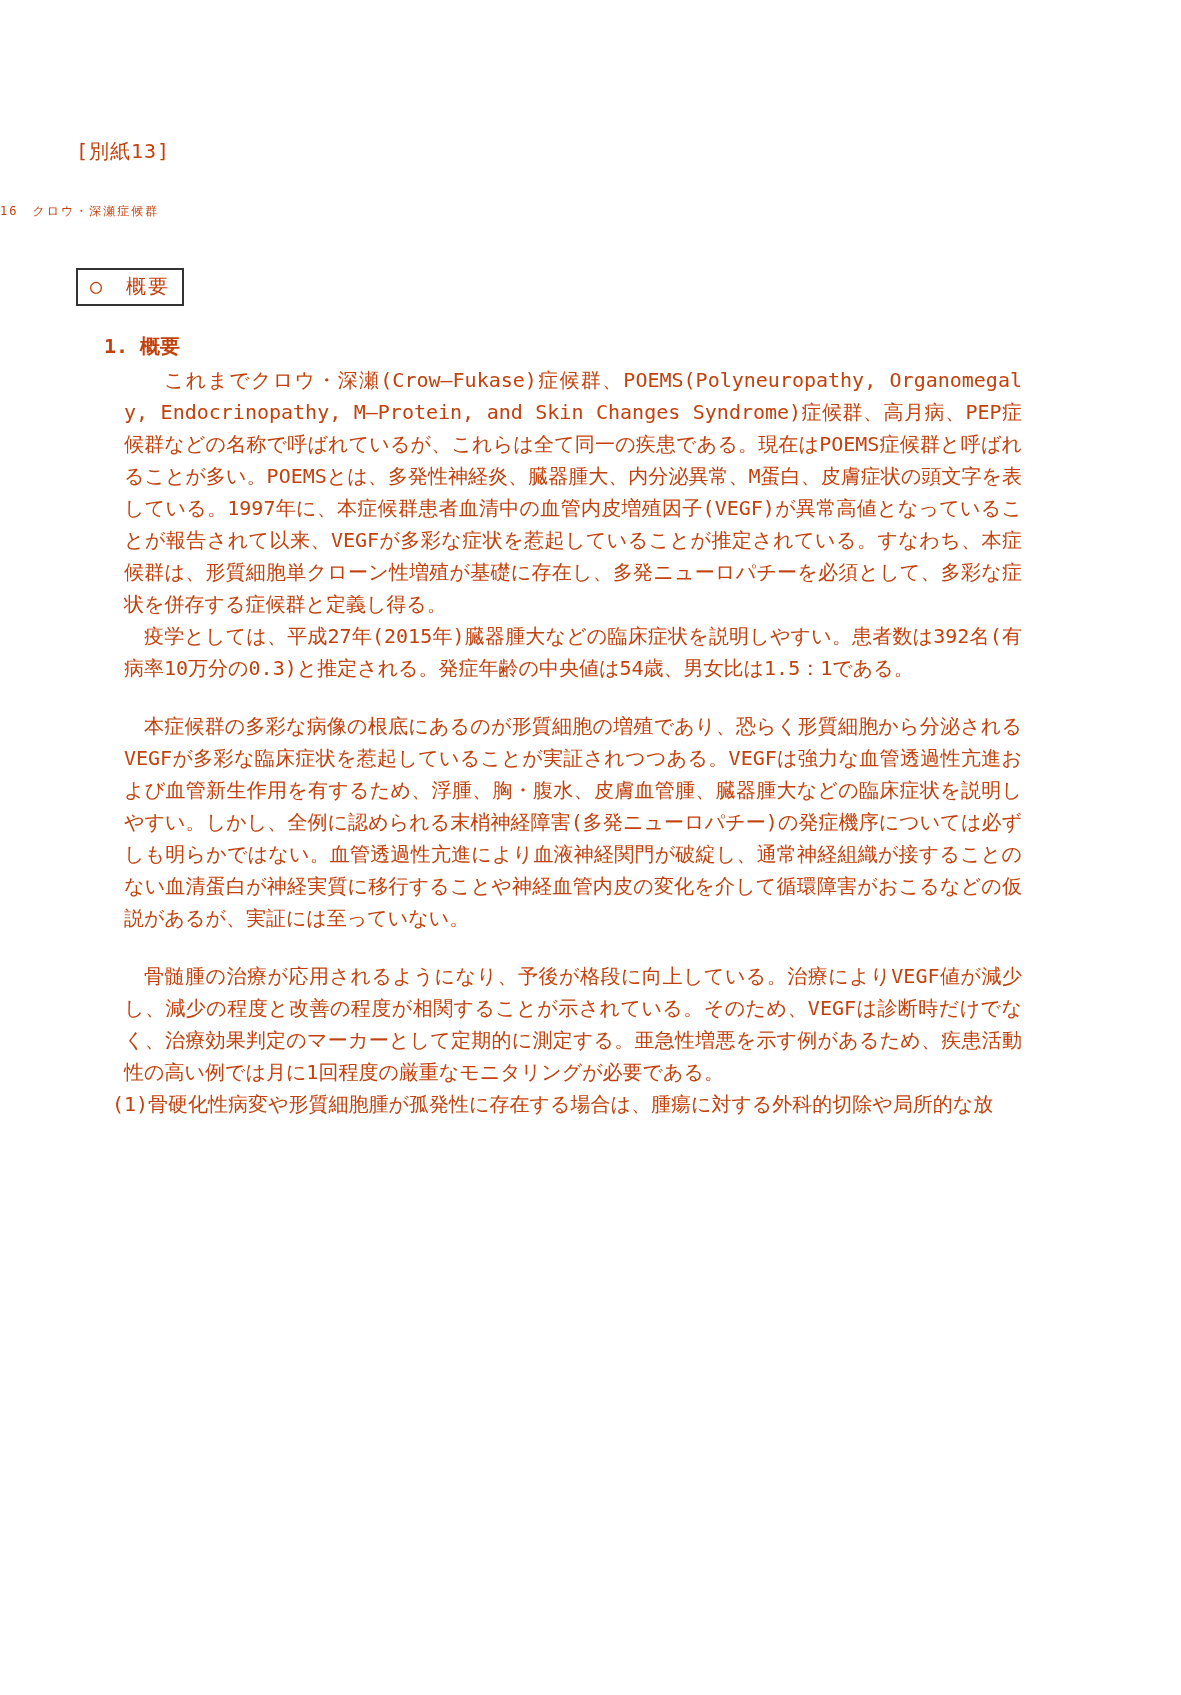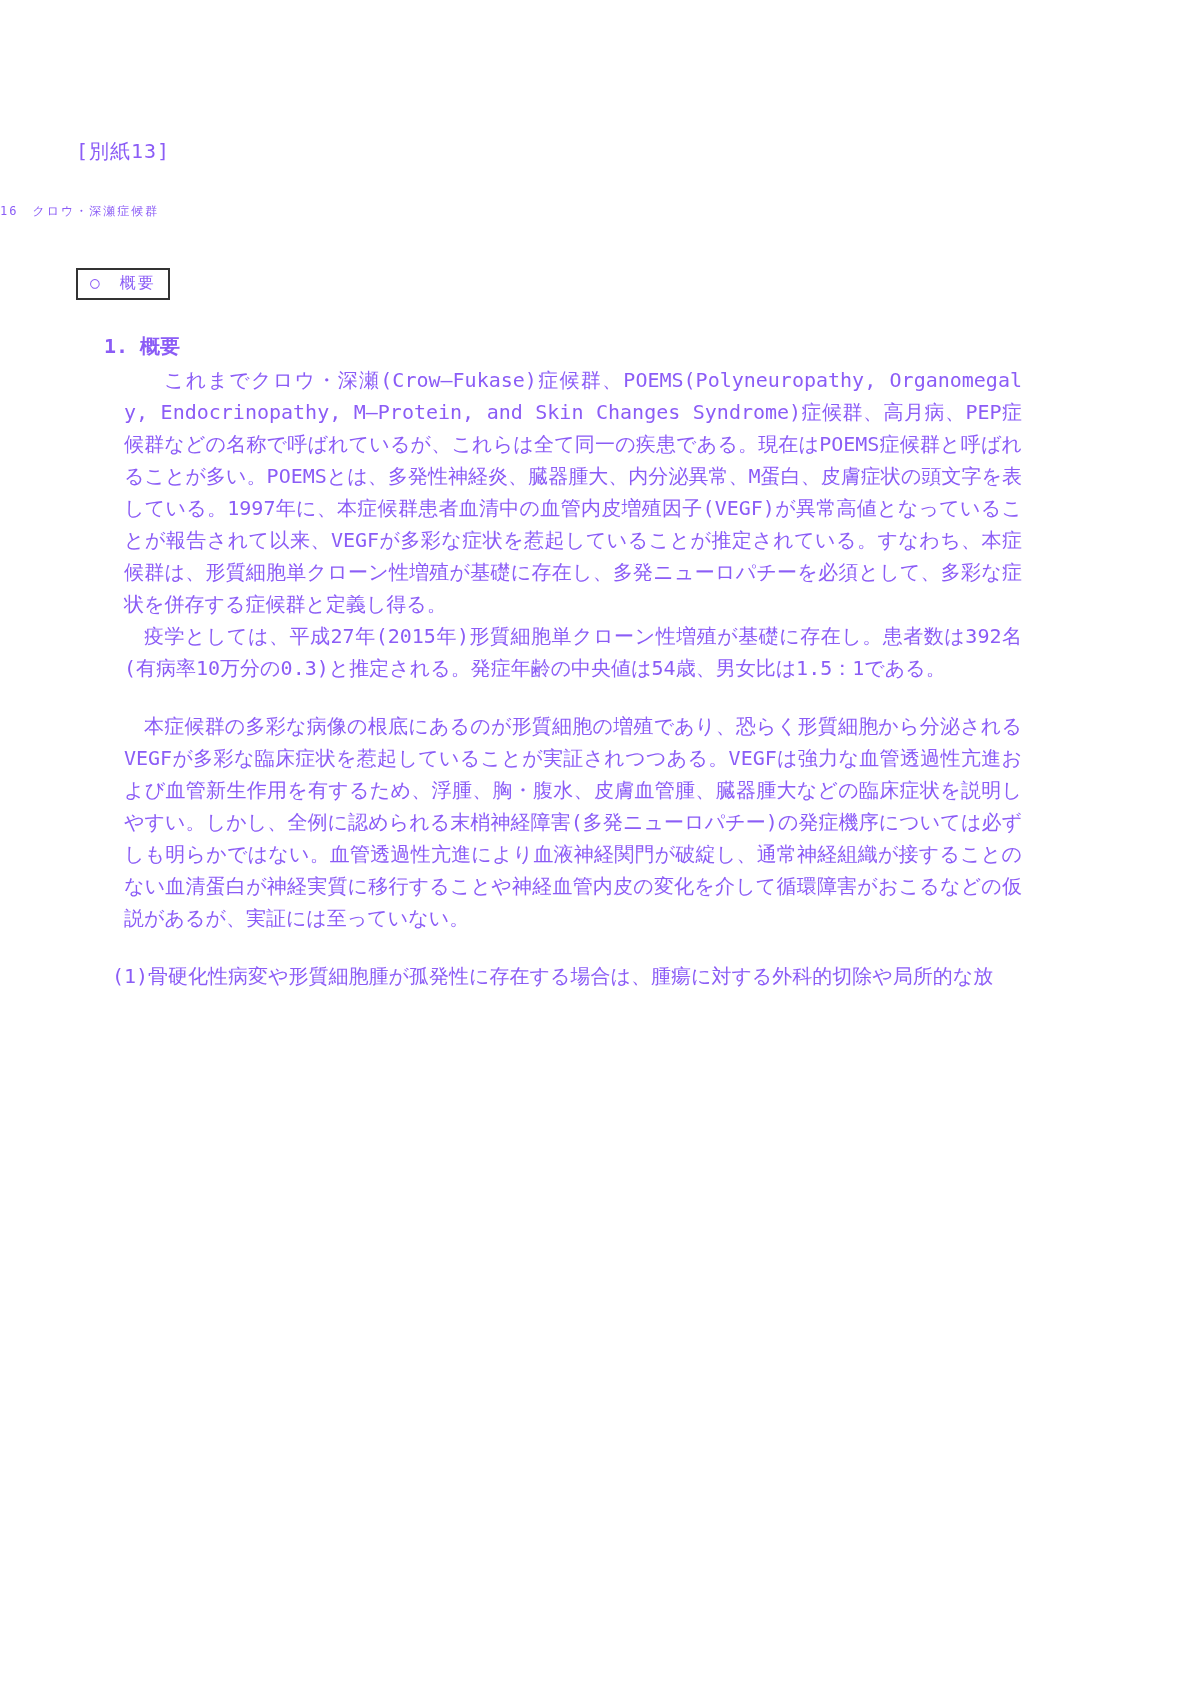--- a/index.html
+++ b/index.html
@@ -8,21 +8,21 @@
     background: #e8e8e8;
   }
   .page {
     position: relative;
     width: 1181px;
     height: 1695px;
     margin: 0 auto;
     background: #ffffff;
     overflow: hidden;
     font-family: "DejaVu Sans Mono", "Liberation Mono", monospace;
-    color: #8b5cf6;
+    color: #c2410c;
   }
   .attachment-label {
     position: absolute;
     top: 138px;
     left: 76px;
     font-size: 20px;
     letter-spacing: 1px;
   }
   .doc-title {
     position: absolute;
@@ -31,21 +31,21 @@
     width: 100%;
     font-size: 12px;
     letter-spacing: 2px;
   }
   .overview-box {
     position: absolute;
     top: 268px;
     left: 76px;
     border: 2px solid #333333;
     padding: 3px 12px 4px 12px;
-    font-size: 16px;
+    font-size: 20px;
     letter-spacing: 2px;
   }
   .content {
     position: absolute;
     top: 330px;
     left: 104px;
     width: 918px;
     font-size: 20px;
     line-height: 32px;
   }
@@ -82,26 +82,27 @@
 
   <div class="doc-title">16　クロウ・深瀬症候群</div>
 
   <div class="overview-box">○　概要</div>
 
   <div class="content">
 
     <section class="sec">
       <div class="sec-heading">1. 概要</div>
       <p class="para first-indent">これまでクロウ・深瀬(Crow―Fukase)症候群、POEMS(Polyneuropathy, Organomegaly, Endocrinopathy, M―Protein, and Skin Changes Syndrome)症候群、高月病、PEP症候群などの名称で呼ばれているが、これらは全て同一の疾患である。現在はPOEMS症候群と呼ばれることが多い。POEMSとは、多発性神経炎、臓器腫大、内分泌異常、M蛋白、皮膚症状の頭文字を表している。1997年に、本症候群患者血清中の血管内皮増殖因子(VEGF)が異常高値となっていることが報告されて以来、VEGFが多彩な症状を惹起していることが推定されている。すなわち、本症候群は、形質細胞単クローン性増殖が基礎に存在し、多発ニューロパチーを必須として、多彩な症状を併存する症候群と定義し得る。</p>
-      <p class="para">疫学としては、平成27年(2015年)形質細胞単クローン性増殖が基礎に存在し。患者数は392名(有病率10万分の0.3)と推定される。発症年齢の中央値は54歳、男女比は1.5：1である。</p>
+      <p class="para">疫学としては、平成27年(2015年)臓器腫大などの臨床症状を説明しやすい。患者数は392名(有病率10万分の0.3)と推定される。発症年齢の中央値は54歳、男女比は1.5：1である。</p>
     </section>
 
     <section class="sec">
       <p class="para">本症候群の多彩な病像の根底にあるのが形質細胞の増殖であり、恐らく形質細胞から分泌されるVEGFが多彩な臨床症状を惹起していることが実証されつつある。VEGFは強力な血管透過性亢進および血管新生作用を有するため、浮腫、胸・腹水、皮膚血管腫、臓器腫大などの臨床症状を説明しやすい。しかし、全例に認められる末梢神経障害(多発ニューロパチー)の発症機序については必ずしも明らかではない。血管透過性亢進により血液神経関門が破綻し、通常神経組織が接することのない血清蛋白が神経実質に移行することや神経血管内皮の変化を介して循環障害がおこるなどの仮説があるが、実証には至っていない。</p>
     </section>
 
 
     <section class="sec">
+      <p class="para">骨髄腫の治療が応用されるようになり、予後が格段に向上している。治療によりVEGF値が減少し、減少の程度と改善の程度が相関することが示されている。そのため、VEGFは診断時だけでなく、治療効果判定のマーカーとして定期的に測定する。亜急性増悪を示す例があるため、疾患活動性の高い例では月に1回程度の厳重なモニタリングが必要である。</p>
       <p class="para no-indent">(1)骨硬化性病変や形質細胞腫が孤発性に存在する場合は、腫瘍に対する外科的切除や局所的な放</p>
     </section>
 
   </div>
 </div>
 
 </body></html>

